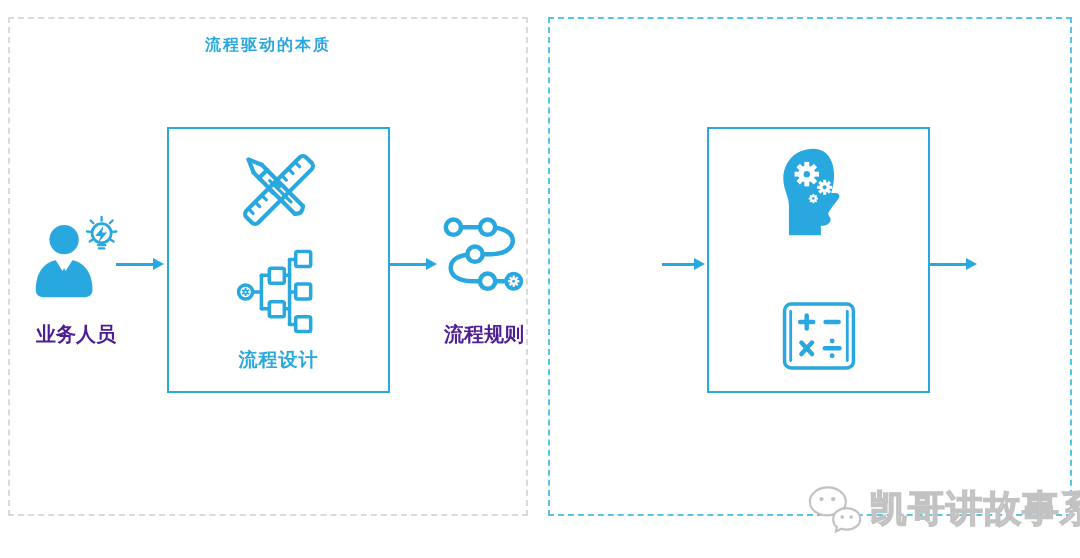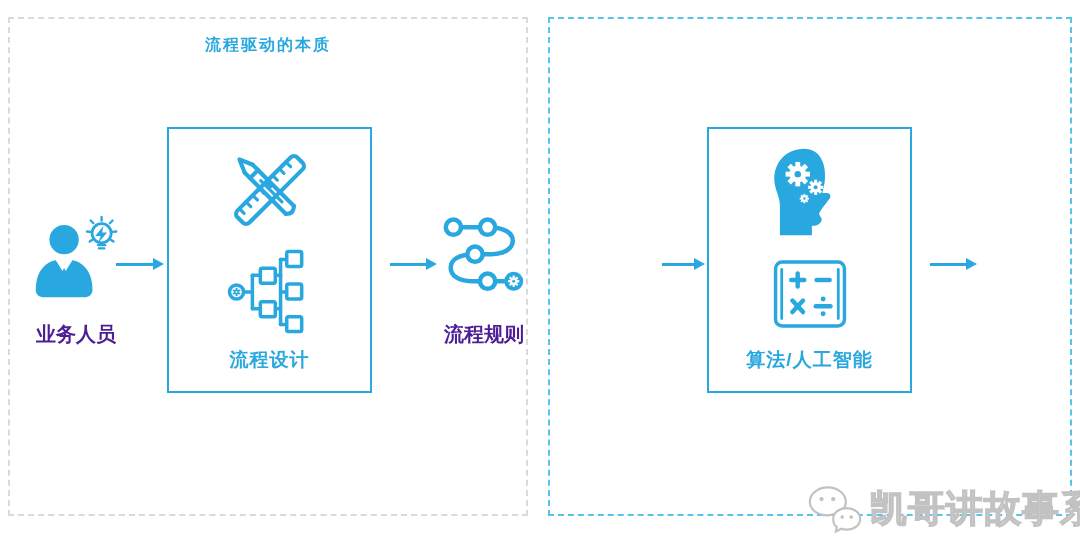--- a/index.html
+++ b/index.html
@@ -10,21 +10,21 @@
   .panel { position:absolute; top:17px; height:499px; background:#fff; }
   .panel-left  { left:8px;   width:520px; border:2px dashed #dadada; }
   .panel-right { left:548px; width:524px; border:2px dashed #59c4ea; }
 
   .panel-title { position:absolute; top:16px; left:0; width:100%; text-align:center;
     font-size:16px; font-weight:bold; color:#29a8e0; letter-spacing:2px; }
 
   .node { position:absolute; display:flex; flex-direction:column; align-items:center; }
   .node-label { font-size:20px; font-weight:bold; color:#4c1d95; white-space:nowrap; margin-top:20px; }
 
-  .inner-box { position:absolute; left:157px; top:108px; width:205px; height:266px;
+  .inner-box { position:absolute; left:157px; top:108px; width:223px; height:266px;
     border:2px solid #29a8e0; background:#fff;
     display:flex; flex-direction:column; align-items:center;
     justify-content:space-between; padding:14px 0 18px 0; }
   .box-label { font-size:19px; font-weight:bold; color:#29a8e0; letter-spacing:1px; }
 
   .arrow { position:absolute; height:3px; background:#29a8e0; }
   .arrow::after { content:""; position:absolute; right:-11px; top:-5px;
     border-left:11px solid #29a8e0; border-top:6.5px solid transparent;
     border-bottom:6.5px solid transparent; }
 
@@ -197,21 +197,20 @@
           <line x1="35" y1="20" x2="35" y2="36"></line>
           <line x1="58" y1="28" x2="74" y2="28"></line>
           <line x1="28.5" y1="53" x2="41.5" y2="67"></line>
           <line x1="41.5" y1="53" x2="28.5" y2="67"></line>
           <line x1="57" y1="60" x2="75" y2="60"></line>
         </g>
         <circle cx="66" cy="51" r="3" fill="#29a8e0" stroke="none"></circle>
         <circle cx="66" cy="69" r="3" fill="#29a8e0" stroke="none"></circle>
       </svg>
 
-      <div class="box-label">算法/人工智能</div>
     </div>
 
     <div class="arrow" style="left:380px; top:244px; width:36px;"></div>
 
   </section>
 
   <div class="watermark">
     <svg width="58" height="54" viewBox="0 0 64 60">
       <g stroke="#c2c2c2" stroke-width="2.4" fill="#ffffff">
         <path d="M4 22 C4 13 13 6 24 6 C35 6 44 13 44 22 C44 26 42 30 39 32 L40 39 L33 35 C30 36 27 37 24 37 C13 37 4 31 4 22 Z"></path>

